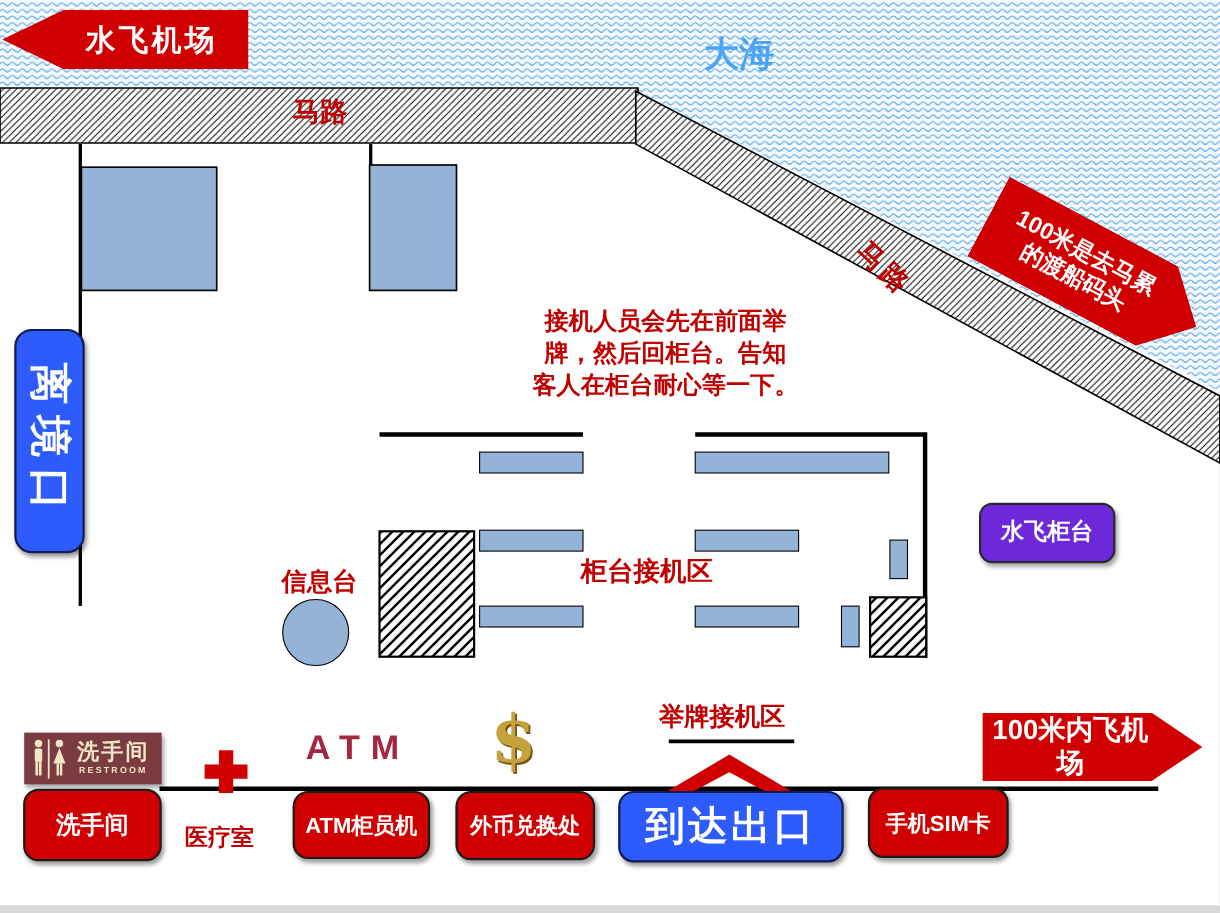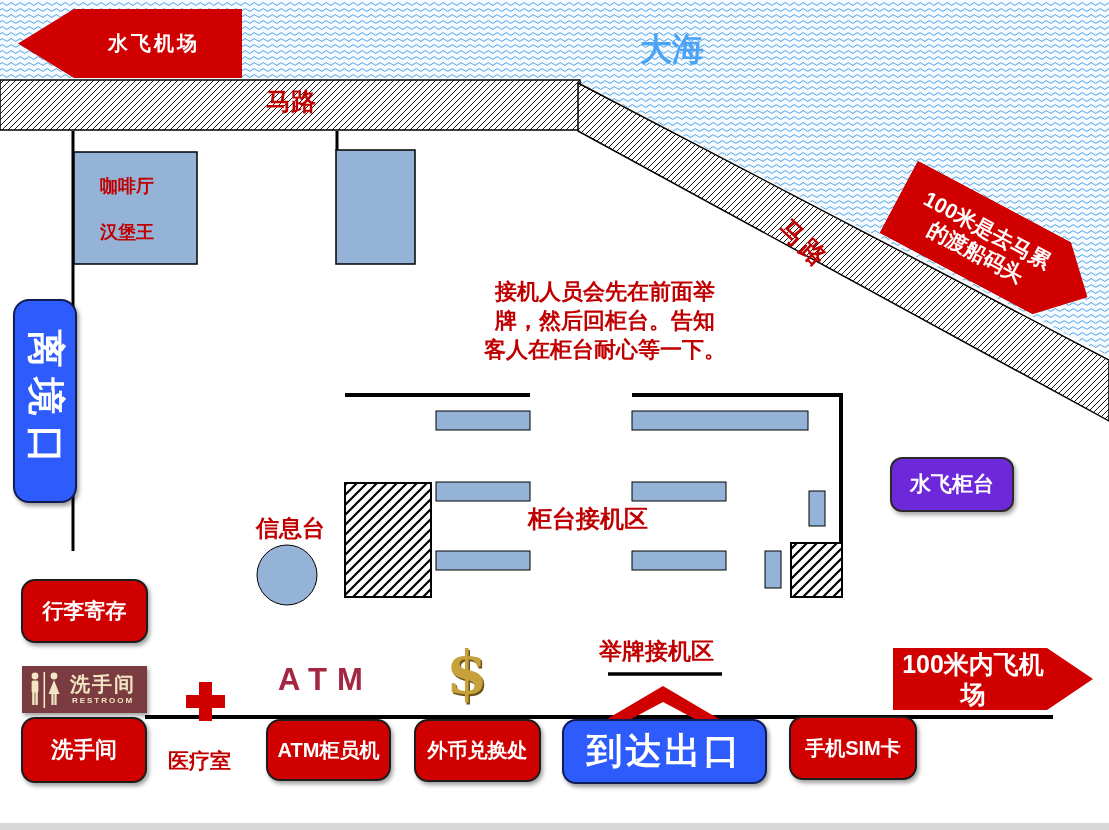--- a/index.html
+++ b/index.html
@@ -80,21 +80,21 @@
     <path d="M199,682 h13 v13 h13 v13 h-13 v13 h-13 v-13 h-13 v-13 h13 Z" fill="#d10000"></path>
 
     <polygon points="663,686 607,719 631,719 663,702 695,719 719,719" fill="#d10000"></polygon>
   </svg>
 
   <div class="lbl" style="left:640px;top:28px;font-size:32px;color:#4ba3f5;">大海</div>
 
   <div class="lbl" style="left:266px;top:85px;font-size:25px;">马路</div>
   <div class="lbl" style="left:794px;top:212px;font-size:25px;letter-spacing:4px;transform:rotate(43deg);transform-origin:left top;">马路</div>
 
-  <div class="arrow" style="left:18px;top:9px;width:224px;height:69px;font-size:20px;letter-spacing:3px;
+  <div class="arrow" style="left:2px;top:9px;width:224px;height:54px;font-size:27px;letter-spacing:3px;
         padding-left:48px;box-sizing:border-box;clip-path:polygon(0 50%,25% 0,100% 0,100% 100%,25% 100%);">
     <span>水飞机场</span>
   </div>
 
   <div class="arrow" style="left:886px;top:206px;width:214px;height:82px;transform:rotate(28deg);
         flex-direction:column;font-size:21px;line-height:1.2;padding-right:26px;box-sizing:border-box;
         clip-path:polygon(0 0,81% 0,100% 50%,81% 100%,0 100%);">
     <span>100米是去马累</span>
     <span>的渡船码头</span>
   </div>
@@ -108,36 +108,29 @@
         font-weight:bold;color:#c00000;font-size:22px;line-height:29px;font-family:Liberation Serif, serif;">
     <div>接机人员会先在前面举</div>
     <div>牌，然后回柜台。告知</div>
     <div>客人在柜台耐心等一下。</div>
   </div>
 
   <div class="bluebox" style="left:13px;top:299px;width:60px;height:200px;border-radius:16px;">
     <span style="transform:rotate(90deg);white-space:nowrap;font-size:38px;letter-spacing:10px;">离境口</span>
   </div>
 
-  <div class="bldg-label" style="left:100px;top:174px;">
-    <span>咖啡厅</span>
-    <span>汉堡王</span>
-  </div>
 
   <div class="lbl" style="left:256px;top:513px;font-size:23px;">信息台</div>
 
   <div class="lbl" style="left:528px;top:503px;font-size:24px;">柜台接机区</div>
 
   <div class="obox" style="left:846px;top:457px;width:120px;height:51px;font-size:21px;">
     <span>水飞柜台</span>
   </div>
 
-  <div class="rbox" style="left:21px;top:579px;width:123px;height:60px;font-size:21px;">
-    <span>行李寄存</span>
-  </div>
 
   <div class="restroom" style="left:22px;top:666px;width:125px;height:47px;">
     <svg width="34" height="36" viewBox="0 0 34 36">
       <circle cx="7" cy="4" r="3.4" fill="#f2e6c5"></circle>
       <rect x="3.6" y="8.5" width="6.8" height="12" rx="1.5" fill="#f2e6c5"></rect>
       <rect x="4.2" y="20" width="2.4" height="13" fill="#f2e6c5"></rect>
       <rect x="7.4" y="20" width="2.4" height="13" fill="#f2e6c5"></rect>
       <rect x="15.5" y="0" width="1.6" height="36" fill="#f2e6c5"></rect>
       <circle cx="26" cy="4" r="3.4" fill="#f2e6c5"></circle>
       <path d="M26,8 L31.5,22 H20.5 Z" fill="#f2e6c5"></path>

